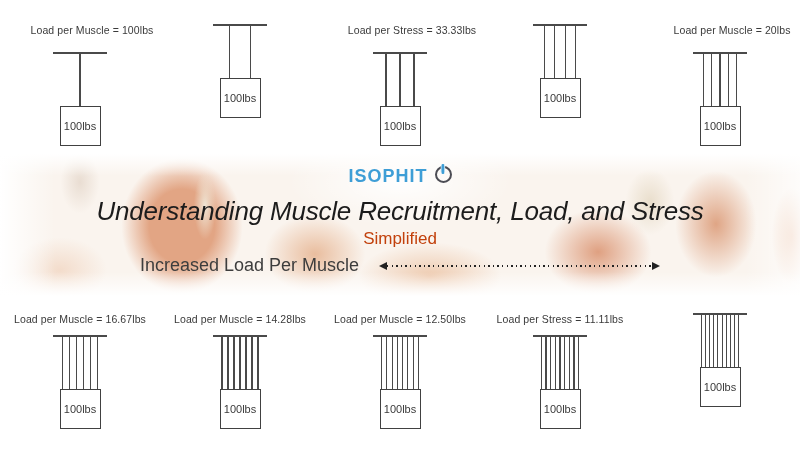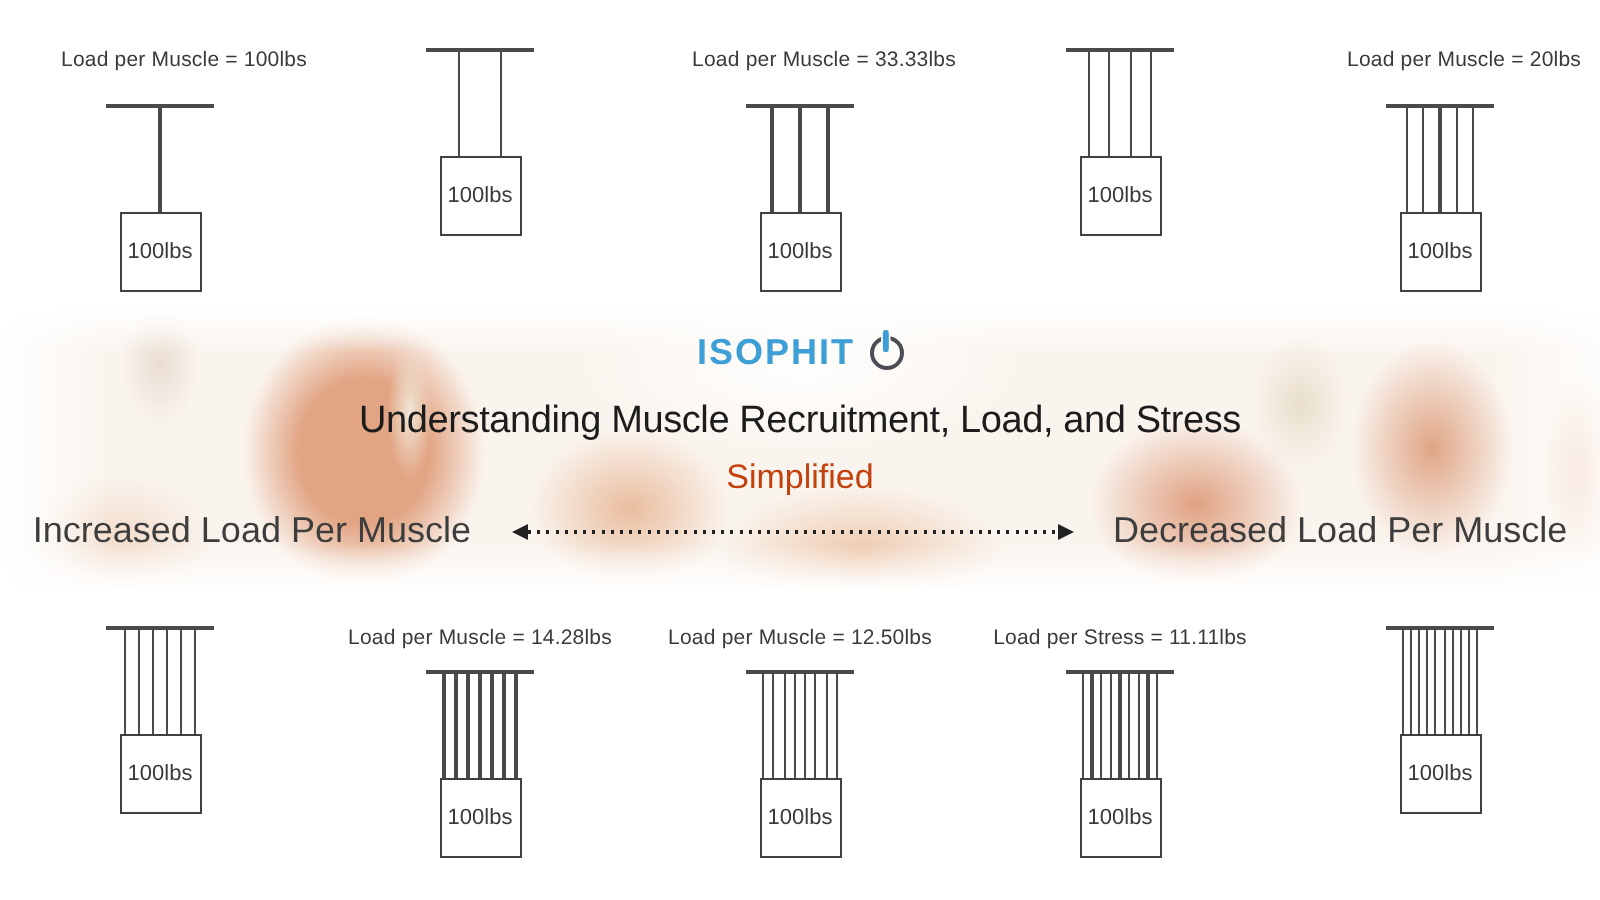--- a/index.html
+++ b/index.html
@@ -49,32 +49,32 @@
       #faf4ee;
   }
   .band-bg::after{
     content:"";position:absolute;inset:0;
     background:
       linear-gradient(to bottom, #fff 0px, rgba(255,255,255,0) 22px, rgba(255,255,255,0) 118px, #fff 142px),
       linear-gradient(to right, #fff 0px, rgba(255,255,255,0) 55px, rgba(255,255,255,0) 745px, rgba(255,255,255,.75) 800px);
   }
   .band-content{position:relative;z-index:1;height:100%;display:flex;flex-direction:column;align-items:center;}
 
-  .logo{margin-top:12px;display:flex;align-items:center;height:20px;}
+  .logo{margin-top:12px;display:flex;height:20px;}
   .logo-text{font-size:18px;font-weight:bold;letter-spacing:1px;color:#3e9ed6;}
   .logo-icon{position:relative;width:13px;height:13px;border:2.6px solid #4c4c54;border-radius:50%;margin-left:7px;}
   .logo-icon-bar{
     position:absolute;left:50%;top:-4.5px;transform:translateX(-50%);
     width:3.2px;height:10.5px;background:#3e9ed6;border-radius:2px;
     border-left:1.4px solid #fff;border-right:1.4px solid #fff;
   }
 
   .title{
-    margin-top:8px;font-size:19px;line-height:34px;font-weight:400;
-    color:#1c1c1c;white-space:nowrap;letter-spacing:-.2px;
+    margin-top:8px;font-size:26px;line-height:34px;font-weight:400;
+    color:#1c1c1c;white-space:nowrap;letter-spacing:-.2px;font-style:italic;
   }
   .subtitle{margin-top:1px;font-size:17px;line-height:20px;color:#c2410c;}
 
   .arrow-row{margin-top:6px;display:flex;align-items:center;gap:20px;}
   .arrow-label{font-size:18px;color:#3d3d3d;white-space:nowrap;}
   .dotted-arrow{display:flex;align-items:center;width:281px;}
   .dots{
     flex:1;height:2px;
     background:repeating-linear-gradient(90deg,#222 0 1.5px,transparent 1.5px 4.6px);
   }
@@ -102,21 +102,21 @@
         <div class="bar"></div>
         <div class="lines">
           <span class="mline" style="left: 9.9px;"></span>
           <span class="mline" style="left: 30.9px;"></span>
         </div>
         <div class="wbox">
           <span>100lbs</span>
         </div>
       </div>
       <div class="col">
-        <div class="dlabel">Load per Muscle = 33.33lbs</div>
+        <div class="dlabel">Load per Stress = 33.33lbs</div>
         <div class="bar"></div>
         <div class="lines">
           <span class="mline" style="left: 6.4px;"></span>
           <span class="mline" style="left: 20.4px;"></span>
           <span class="mline" style="left: 34.4px;"></span>
         </div>
         <div class="wbox">
           <span>100lbs</span>
         </div>
       </div>
@@ -159,27 +159,27 @@
       </div>
       <div class="title">Understanding Muscle Recruitment, Load, and Stress</div>
       <div class="subtitle">Simplified</div>
       <div class="arrow-row">
         <span class="arrow-label">Increased Load Per Muscle</span>
         <span class="dotted-arrow">
           <span class="ah left"></span>
           <span class="dots"></span>
           <span class="ah right"></span>
         </span>
-        <span class="arrow-label">Decreased Load Per Muscle</span>
       </div>
     </div>
   </div>
 
   <div class="drow bottom">
       <div class="col">
+        <div class="dlabel">Load per Muscle = 16.67lbs</div>
         <div class="bar"></div>
         <div class="lines">
           <span class="mline" style="left: 2.9px;"></span>
           <span class="mline" style="left: 9.9px;"></span>
           <span class="mline" style="left: 16.9px;"></span>
           <span class="mline" style="left: 23.9px;"></span>
           <span class="mline" style="left: 30.9px;"></span>
           <span class="mline" style="left: 37.9px;"></span>
         </div>
         <div class="wbox">

